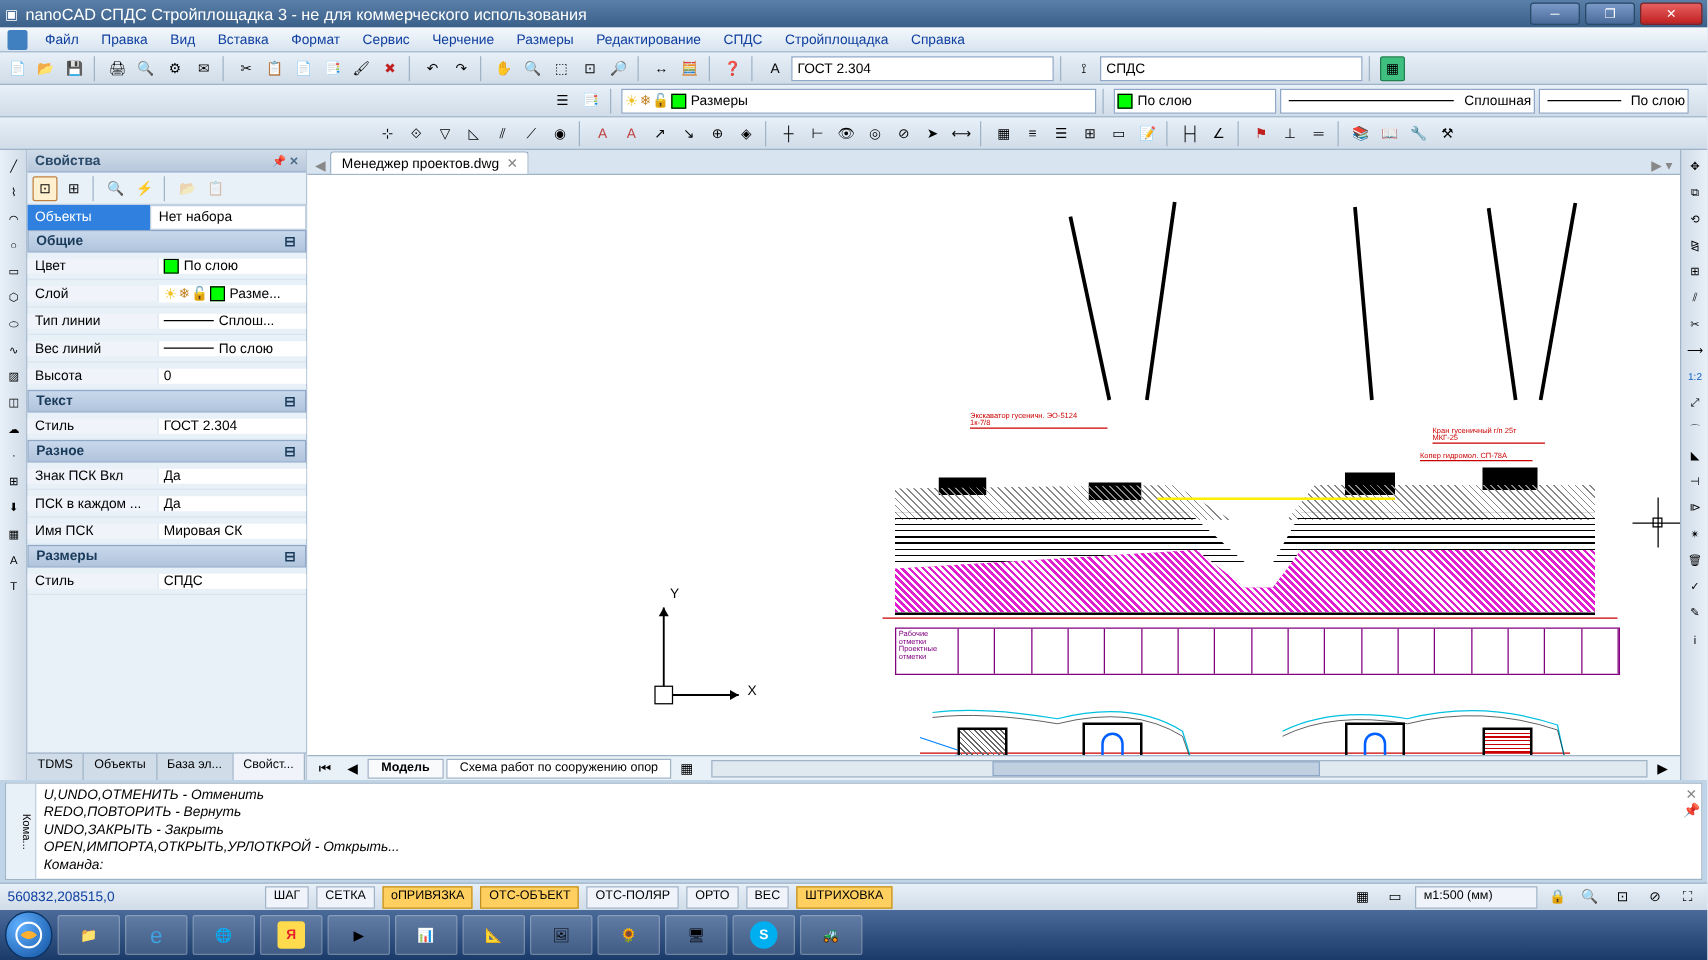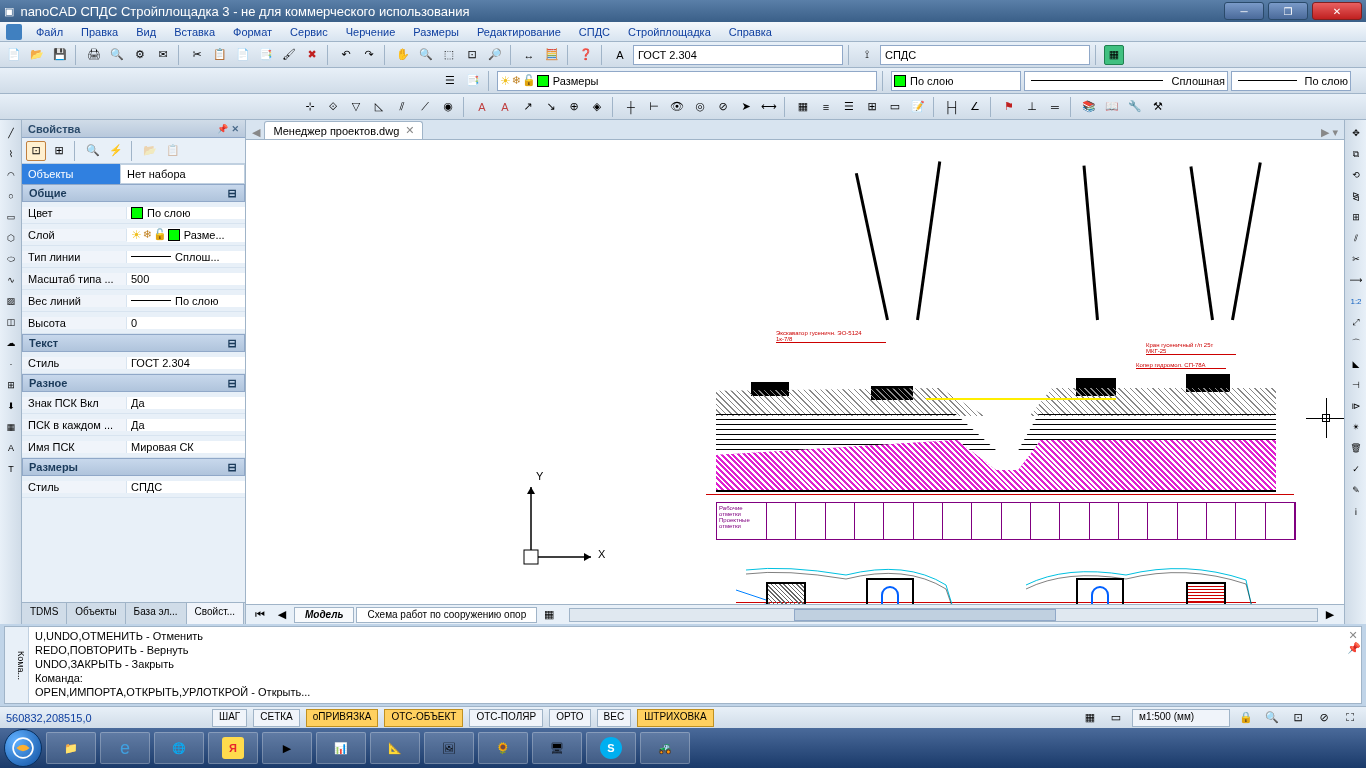--- a/index.html
+++ b/index.html
@@ -35,26 +35,26 @@
 .props-tabs { height:22px; display:flex; background:#d0dce8; border-top:1px solid #a0b4c8; margin-top:auto;}
 .props-tab { padding:3px 8px; border-right:1px solid #a0b4c8; cursor:pointer; font-size:10px;}
 .props-tab.active { background:#f0f4fa;}
 .canvas-area { flex:1; display:flex; flex-direction:column; background:#fff;}
 .doc-tabs { height:20px; background:#d8e4f0; display:flex; align-items:end; padding:0 6px; border-bottom:1px solid #a0b4c8;}
 .doc-tab { height:18px; background:#fff; border:1px solid #a0b4c8; border-bottom:none; border-radius:3px 3px 0 0; padding:2px 8px; display:flex; align-items:center; gap:6px; font-size:11px;}
 .doc-tab .x { cursor:pointer; color:#888;}
 .canvas { flex:1; background:#fff; position:relative; overflow:hidden;}
 .model-tabs { height:20px; display:flex; align-items:center; background:#e8f0f8; border-top:1px solid #a0b4c8; padding:0 4px; gap:2px;}
 .model-tab { height:16px; padding:1px 10px; border:1px solid #a0b4c8; background:#fff; font-size:10px; display:flex; align-items:center; cursor:pointer;}
-.model-tab.active { background:#f8fafc; font-weight:bold;font-style:italic;}
+.model-tab.active { background:#f8fafc; font-weight:bold;}
 .hscroll { flex:1; height:14px; background:#e0e8f0; border:1px solid #a0b4c8; margin-left:8px; position:relative;}
 .hscroll-thumb { position:absolute; left:30%; width:35%; height:100%; background:#c0d0e0; border:1px solid #90a8c8;}
 .cmd-area { height:78px; background:#fff; border:1px solid #a0b4c8; margin:2px 4px; display:flex;}
 .cmd-label { width:24px; writing-mode:vertical-rl; text-align:center; font-size:9px; background:#e8f0f8; border-right:1px solid #c0d0e0; padding:4px 2px;}
-.cmd-text { flex:1; padding:2px 6px; font-family:Consolas,monospace; font-size:11px; line-height:14px; overflow:hidden;}
+.cmd-text { flex:1; padding:2px 6px; font-family:Consolas,monospace; font-size:11px; line-height:14px; overflow:hidden;font-style:italic;}
 .cmd-close { width:16px; text-align:center; cursor:pointer; color:#888; padding:2px;}
 .status-bar { height:22px; background:linear-gradient(#e8f0f8,#d0dce8); border-top:1px solid #a0b4c8; display:flex; align-items:center; padding:0 6px; gap:6px;}
 .status-coords { width:200px; color:#1040a0; font-size:11px;}
 .status-btn { height:18px; padding:1px 6px; border:1px solid #a0b4c8; background:#f0f4fa; font-size:10px; cursor:pointer;}
 .status-btn.on { background:#ffd060; border-color:#c09020;}
 .taskbar { height:40px; background:linear-gradient(#4a6a9a,#1a3a6a); display:flex; align-items:center; padding:0 4px; gap:4px;}
 .start-orb { width:38px; height:38px; border-radius:50%; background:radial-gradient(circle at 30% 30%,#60b0ff,#1050a0); border:1px solid #083060; display:flex; align-items:center; justify-content:center;}
 .task-item { width:50px; height:32px; background:rgba(255,255,255,0.15); border:1px solid rgba(255,255,255,0.25); border-radius:2px; display:flex; align-items:center; justify-content:center;}
 .tray { margin-left:auto; display:flex; align-items:center; gap:10px; color:#fff; font-size:11px; padding:0 8px;}
 .tray-time { text-align:center; line-height:13px;}
@@ -277,24 +277,20 @@
           </span>
           <span>Разме...</span>
         </div>
       </div>
     <div class="props-row">
         <div class="props-label">Тип линии</div>
         <div class="props-value">
           <span style="width:40px;border-top:1px solid #000"></span>
           <span>Сплош...</span>
         </div>
-      </div>
-    <div class="props-row">
-        <div class="props-label">Масштаб типа ...</div>
-        <div class="props-value">500</div>
       </div>
     <div class="props-row">
         <div class="props-label">Вес линий</div>
         <div class="props-value">
           <span style="width:40px;border-top:1px solid #000"></span>
           <span>По слою</span>
         </div>
       </div>
     <div class="props-row">
         <div class="props-label">Высота</div>
@@ -477,22 +473,22 @@
     <div class="rail-btn">ℹ</div>
   </div>
 </div>
 
 <div class="cmd-area">
   <div class="cmd-label">Кома...</div>
   <div class="cmd-text">
     <div>U,UNDO,ОТМЕНИТЬ - Отменить</div>
     <div>REDO,ПОВТОРИТЬ - Вернуть</div>
     <div>UNDO,ЗАКРЫТЬ - Закрыть</div>
+    <div>OPEN,ИМПОРТА,ОТКРЫТЬ,УРЛОТКРОЙ - Открыть...</div>
     <div>Команда:</div>
-    <div>OPEN,ИМПОРТА,ОТКРЫТЬ,УРЛОТКРОЙ - Открыть...</div>
   </div>
   <div class="cmd-close">✕<br>📌</div>
 </div>
 
 <div class="status-bar">
   <span class="status-coords">560832,208515,0</span>
   <span class="status-btn">ШАГ</span>
   <span class="status-btn">СЕТКА</span>
   <span class="status-btn on">оПРИВЯЗКА</span>
   <span class="status-btn on">ОТС-ОБЪЕКТ</span>

